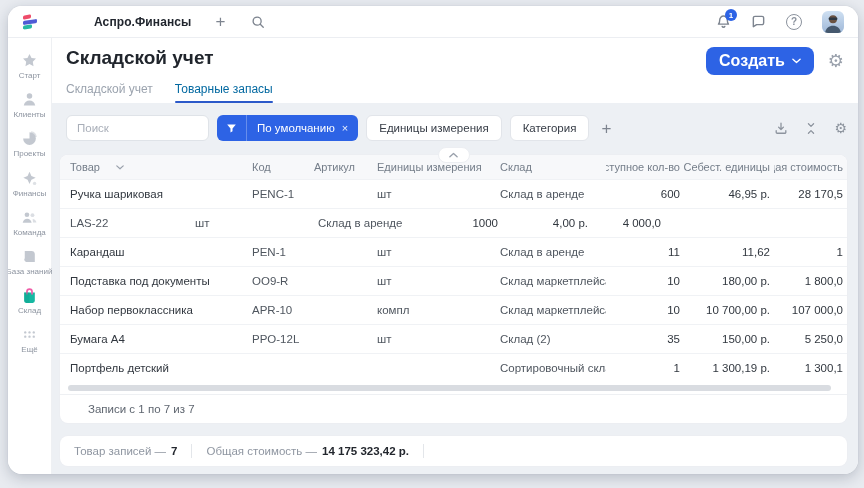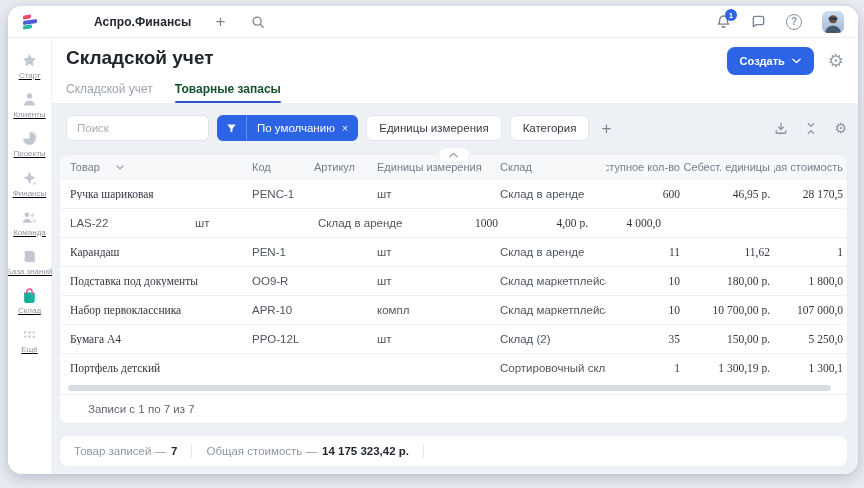--- a/index.html
+++ b/index.html
@@ -23,34 +23,34 @@
   .tb-plus { font-size:17px; font-weight:400; margin-left:24px; line-height:1; }
   .tb-search { margin-left:26px; }
   .tb-right { margin-left:auto; display:flex; align-items:center; gap:20px; }
   .bell-wrap { position:relative; }
   .badge { position:absolute; top:-5px; right:-6px; min-width:12px; height:12px; border-radius:7px; background:#2d63e5; color:#fff; font-size:8px; font-weight:700; display:flex; align-items:center; justify-content:center; padding:0 2px; }
   .help-circle { width:16px; height:16px; border:1.4px solid #8b929d; border-radius:50%; font-size:10px; font-weight:700; color:#8b929d; display:flex; align-items:center; justify-content:center; }
   .avatar { width:22px; height:22px; border-radius:6px; overflow:hidden; background:linear-gradient(180deg,#cfe0f2,#9fb8d8); cursor:pointer; }
   
   .app-body { flex:1; display:flex; min-height:0; }
   .sidebar { width:44px; flex:0 0 44px; background:#fff; border-right:1px solid #eef0f3; padding-top:12px; display:flex; flex-direction:column; align-items:center; gap:7px; }
-  .side-item { width:58px; display:flex; flex-direction:column; align-items:center; gap:2px; cursor:pointer; padding:2px 0;text-decoration:underline; }
+  .side-item { width:58px; display:flex; flex-direction:column; align-items:center; gap:2px; cursor:pointer; padding:2px 0; }
   .side-item svg { width:17px; height:17px; fill:#c3c8d0; }
   .side-item .lbl { font-size:8px; color:#8d94a0; text-align:center; line-height:1.15; }
   .main { flex:1; min-width:0; display:flex; flex-direction:column; background:#edf0f4; }
   
   .page-head { background:#fff; padding:9px 14px 0 14px; }
   .page-head-row { display:flex; align-items:flex-start; }
   .page-title { font-size:19px; font-weight:700; color:#20252c; }
   .head-right { margin-left:auto; display:flex; align-items:center; gap:14px; }
-  .create-btn { height:28px; background:#2d63e5; color:#fff; font-size:11px; font-weight:600; border:none; border-radius:8px; padding:0 13px; display:flex; align-items:center; gap:7px; cursor:pointer; }
+  .create-btn { height:28px; background:#2d63e5; color:#fff; font-size:16px; font-weight:600; border:none; border-radius:8px; padding:0 13px; display:flex; align-items:center; gap:7px; cursor:pointer; }
   .gear-big { font-size:18px; color:#9aa1ac; font-family:"DejaVu Sans",sans-serif; cursor:pointer; line-height:1; }
   .tabs { display:flex; gap:22px; margin-top:7px; }
   .tab { font-size:12px; color:#9ba3ae; padding-bottom:7px; position:relative; cursor:pointer; }
-  .tab.active { color:#14532d; font-weight:700; }
+  .tab.active { color:#0369a1; font-weight:400; }
   .tab.active::after { content:""; position:absolute; left:0; right:0; bottom:0; height:2.5px; border-radius:2px; background:#2b59c9; }
   
   .content { flex:1; padding:12px 11px 0 8px; display:flex; flex-direction:column; min-height:0; }
   .toolbar { display:flex; align-items:center; gap:8px; padding-left:6px; }
   .search-input { width:143px; height:26px; border:1px solid #dfe3e8; border-radius:6px; background:#fff; font-size:11.5px; padding:0 10px; color:#3a414b; outline:none; font-family:inherit; }
   .search-input::placeholder { color:#a8aeb8; }
   .chip { height:26px; background:#2d63e5; border-radius:6px; display:flex; align-items:center; color:#fff; font-size:11.5px; cursor:pointer; }
   .chip .funnel-seg { padding:0 9px; height:100%; display:flex; align-items:center; border-right:1px solid rgba(255,255,255,.28); }
   .chip .chip-label { padding:0 7px 0 10px; }
   .chip .chip-x { padding-right:10px; font-size:11px; opacity:.9; }
@@ -63,21 +63,21 @@
   .table-card { margin-top:14px; background:#fff; border-radius:8px; position:relative; box-shadow:0 0 0 1px #eceef2; }
   .collapse-pill { position:absolute; top:-8px; left:50%; transform:translateX(-50%); width:32px; height:16px; background:#fff; border:1px solid #eceef2; border-radius:9px; display:flex; align-items:center; justify-content:center; cursor:pointer; z-index:2; }
   .trow { display:flex; align-items:center; padding-left:10px; }
   .thead { height:24px; background:#f7f8fa; border-radius:8px 8px 0 0; }
   .th { font-size:11px; color:#747d89; white-space:nowrap; overflow:hidden; display:flex; align-items:center; gap:16px; cursor:pointer; }
   .tr { height:29px; border-top:1px solid #f0f2f5; cursor:pointer; }
   .td { font-size:11.5px; white-space:nowrap; overflow:hidden; }
   .c0{width:182px;} .c1{width:62px;} .c2{width:63px;} .c3{width:123px;} .c4{width:106px;}
   .c5{width:78px;} .c6{width:90px;} .c7{width:73px;}
   .al-r { text-align:right; justify-content:flex-end; padding-right:4px; }
-  .t-dark { color:#31373f;font-family:Liberation Serif, serif; } .t-mid { color:#4f565f; }
+  .t-dark { color:#31373f; } .t-mid { color:#4f565f; }
   .hscroll { height:8px; margin:3px 8px 1px 8px; }
   .hscroll .thumb { height:6px; width:99%; background:#d9dce1; border-radius:3px; cursor:pointer; }
   .records-row { border-top:1px solid #eef0f3; padding:8px 28px; font-size:11.5px; color:#5f6670; }
   
   .summary-card { margin-top:13px; background:#fff; border-radius:8px; height:30px; display:flex; align-items:center; padding:0 14px; gap:14px; box-shadow:0 0 0 1px #eceef2; }
   .sum-item { font-size:11.5px; color:#8f96a1; display:flex; align-items:center; gap:5px; white-space:nowrap; }
   .sum-item b { color:#23272e; font-weight:700; }
   .sum-div { width:1px; height:14px; background:#e3e6ea; }
   svg.stroke { fill:none; stroke:currentColor; stroke-width:1.5; stroke-linecap:round; stroke-linejoin:round; }
 </style>

